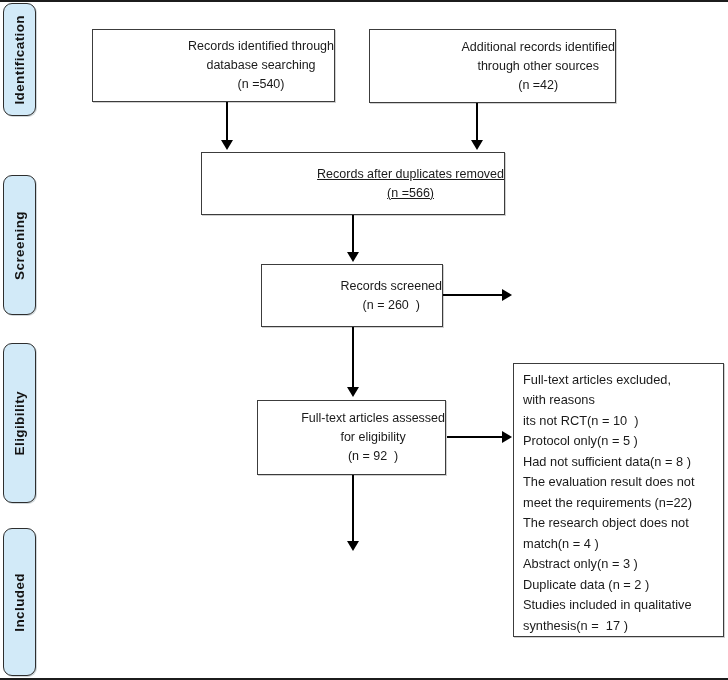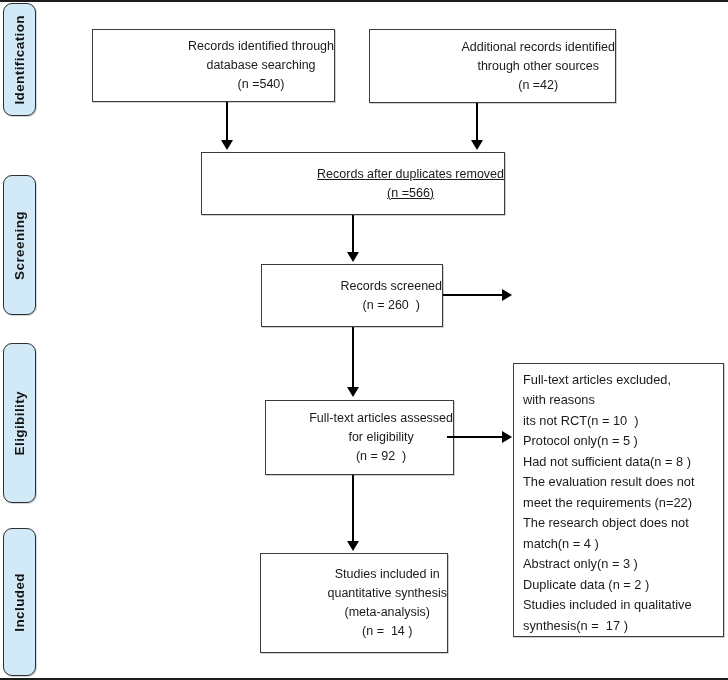--- a/index.html
+++ b/index.html
@@ -102,45 +102,39 @@
 (n =42)</span>
   </div>
   <div class="box" style="left:201px; top:152px; width:304px; height:63px;text-decoration:underline;">
     <span>Records after duplicates removed
 (n =566)</span>
   </div>
   <div class="box" style="left:261px; top:264px; width:182px; height:63px;">
     <span>Records screened
 (n = 260  )</span>
   </div>
-  <div class="box" style="left:265px; top:400px; width:189px; height:75px;">
+  <div class="box" style="left:257px; top:400px; width:189px; height:75px;">
     <span>Full-text articles assessed
 for eligibility
 (n = 92  )</span>
   </div>
   <div class="box reasons" style="left:513px; top:363px; width:211px; height:274px;">
     <span>Full-text articles excluded,
 with reasons
 its not RCT(n = 10  )
 Protocol only(n = 5 )
 Had not sufficient data(n = 8 )
 The evaluation result does not
 meet the requirements (n=22)
 The research object does not
 match(n = 4 )
 Abstract only(n = 3 )
 Duplicate data (n = 2 )
 Studies included in qualitative
 synthesis(n =  17 )</span>
-  </div>
-  <div class="box" style="left:260px; top:553px; width:188px; height:100px;">
-    <span>Studies included in
-quantitative synthesis
-(meta-analysis)
-(n =  14 )</span>
   </div>
 
   <div>
     <div class="vstem" style="left:226px; top:102px; height:39px;"></div>
     <div class="head-down" style="left:221px; top:140px;"></div>
   </div>
   <div>
     <div class="vstem" style="left:476px; top:103px; height:38px;"></div>
     <div class="head-down" style="left:471px; top:140px;"></div>
   </div>

